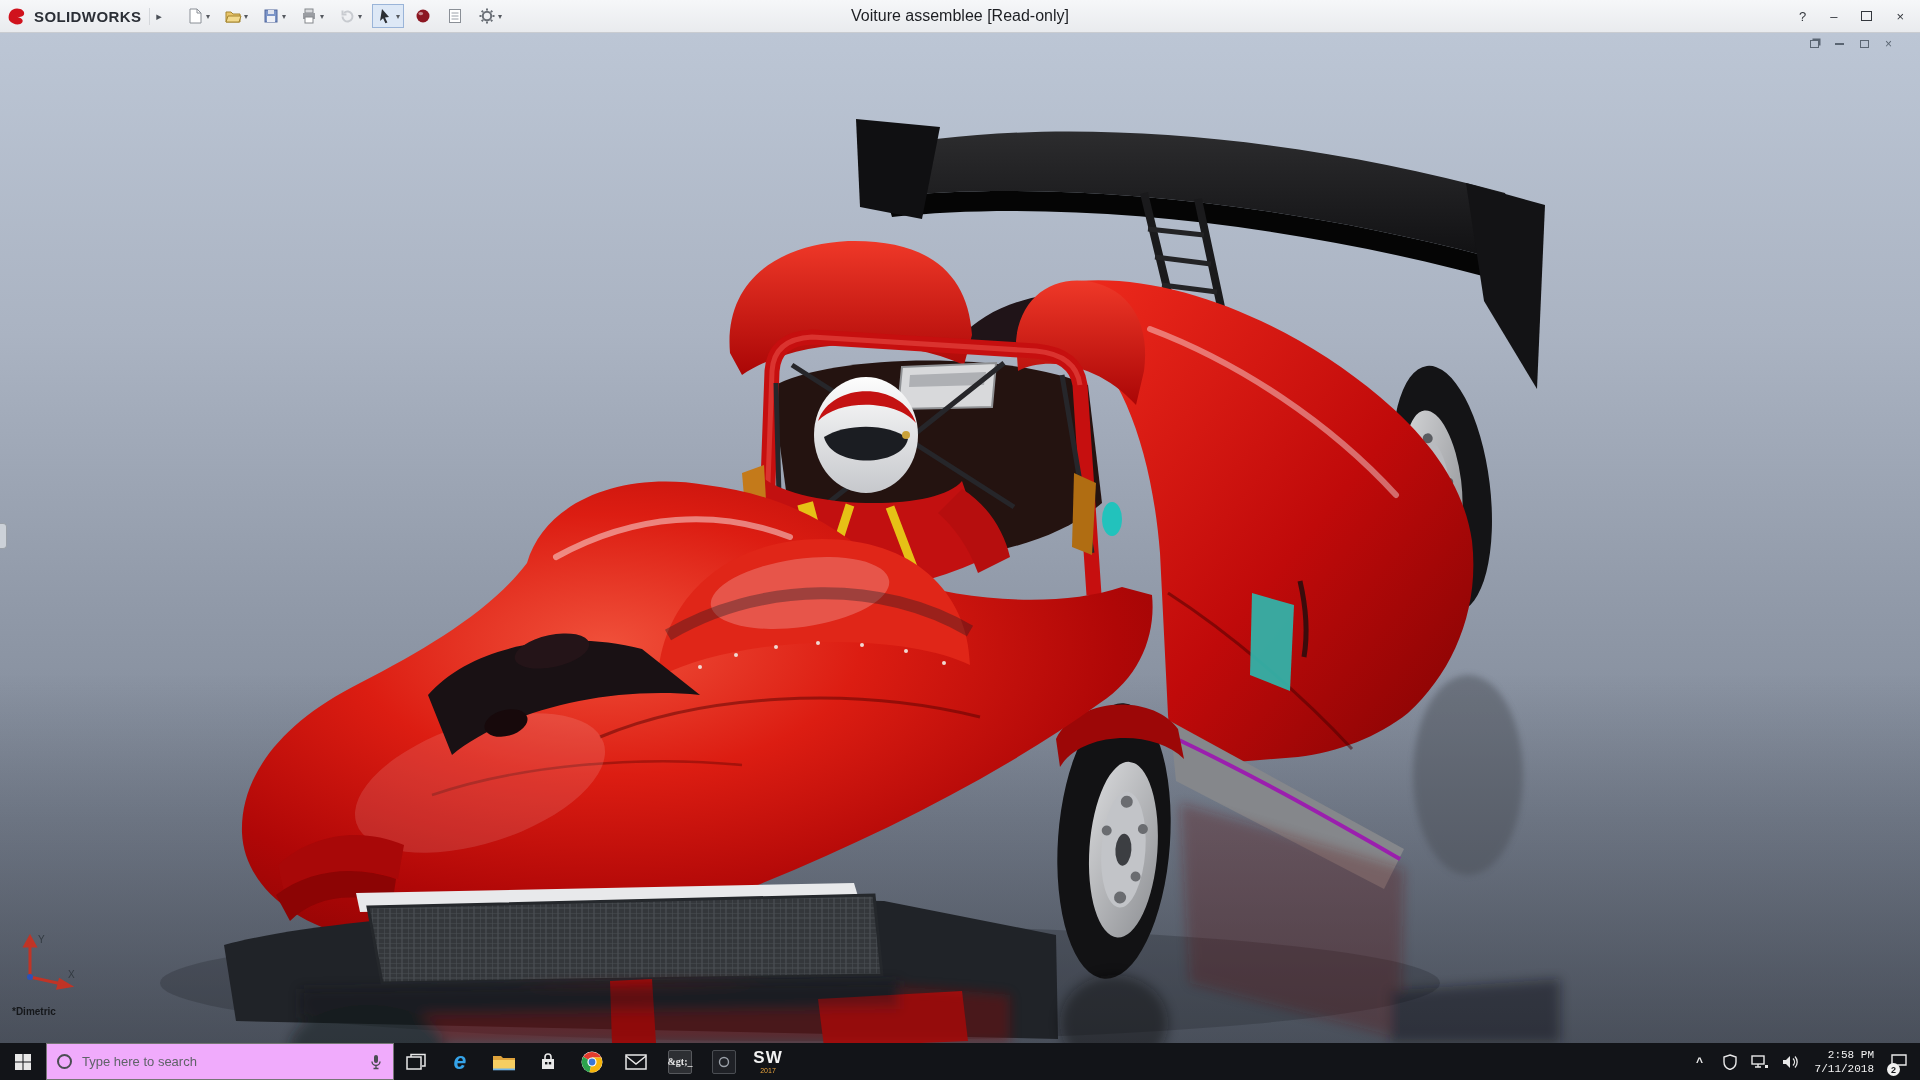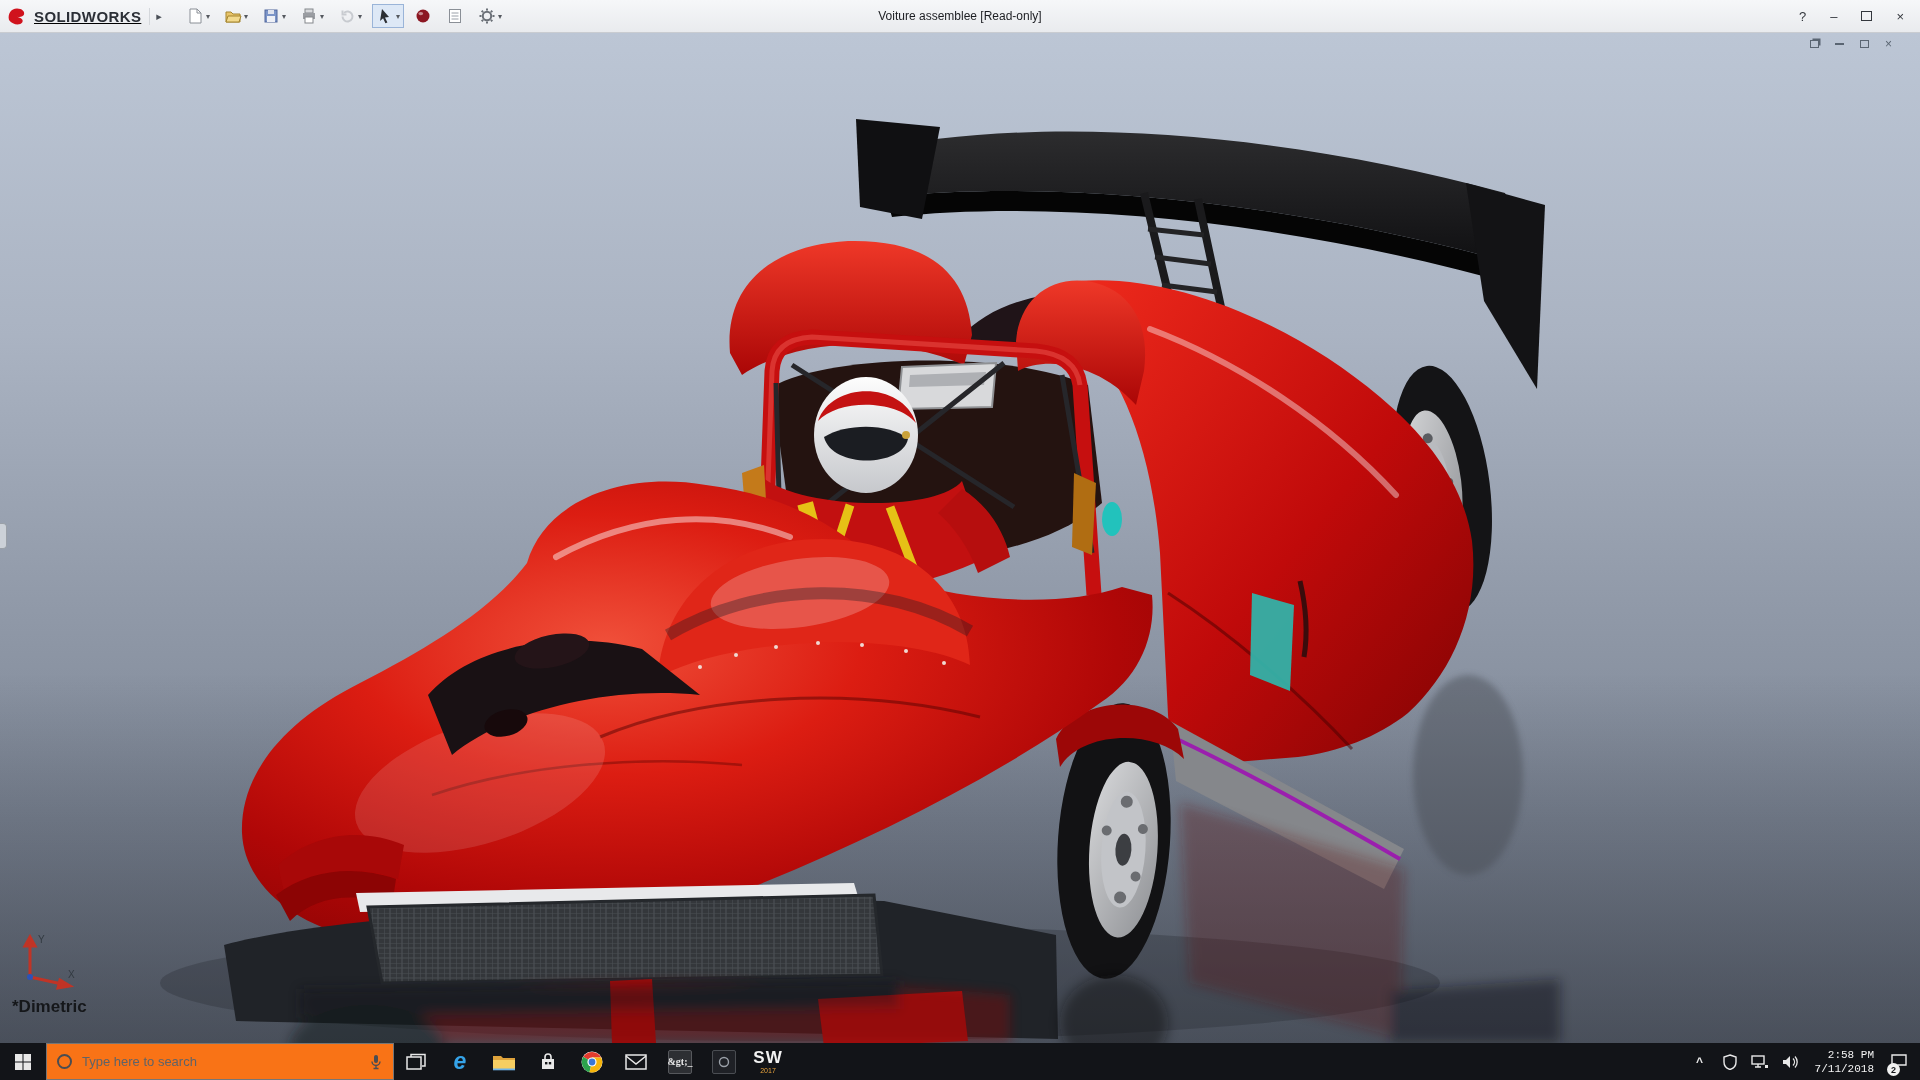--- a/index.html
+++ b/index.html
@@ -6,31 +6,31 @@
   html,body { width:1920px; height:1080px; overflow:hidden; font-family:"Liberation Sans", sans-serif; background:#000; }
 
   
   .titlebar{
     position:absolute; top:0; left:0; width:1920px; height:33px;
     background:linear-gradient(#f6f7f9,#e9ebee);
     border-bottom:1px solid #c9ccd1;
     display:flex; align-items:center; z-index:30;
   }
   .tb-left{ display:flex; align-items:center; padding-left:6px; gap:4px; }
-  .logo{ display:flex; align-items:center; gap:4px; padding-right:4px;text-decoration:underline; }
+  .logo{ display:flex; align-items:center; gap:4px; padding-right:4px; }
   .brand{ font-weight:700; font-size:15px; color:#2b2f36; letter-spacing:.4px; }
   .expand{ font-size:11px; color:#4a4f56; padding:2px 6px; border-left:1px solid #d4d7db; cursor:default; }
   .tools{ display:flex; align-items:center; gap:6px; margin-left:10px; }
   .tool{ display:flex; align-items:center; gap:2px; padding:2px 3px; background:transparent; border:1px solid transparent; cursor:default; }
   .tool .caret{ font-size:8px; color:#55595f; }
   .tool.pressed{ border:1px solid #9ab4d8; background:#dde8f6; }
   .tool.disabled svg{ opacity:.55; }
   .tb-title{
     position:absolute; left:50%; transform:translateX(-50%);
-    font-size:12px; color:#1c1e22; white-space:nowrap;text-align:right;
+    font-size:16px; color:#1c1e22; white-space:nowrap;text-align:right;
   }
   .tb-right{ margin-left:auto; display:flex; align-items:center; gap:24px; padding-right:16px; }
   .tb-right .wc{ font-size:13px; color:#33373d; cursor:default; line-height:1; }
   .wc-box{ width:11px; height:10px; border:1.5px solid #33373d; display:inline-block; }
 
   
   .viewport{
     position:absolute; top:33px; left:0; width:1920px; height:1010px;
     background:linear-gradient(180deg,#bcc6d5 0%, #aab3c2 30%, #929baa 55%, #7d8695 78%, #6e7684 100%);
     overflow:hidden;
@@ -42,31 +42,31 @@
   .doc-controls .dc{ color:#5a6572; font-size:12px; line-height:1; cursor:default; }
   .dc-dash{ width:9px; height:2px; background:#5a6572; display:inline-block; margin-bottom:1px; }
   .dc-box{ width:9px; height:8px; border:1.5px solid #5a6572; display:inline-block; }
   .dc-box2{ width:9px; height:8px; border:1.5px solid #5a6572; display:inline-block; box-shadow:2px -2px 0 -0.5px #5a6572; }
   .edge-handle{
     position:absolute; left:0; top:490px; width:7px; height:26px;
     background:#ccd1d8; border:1px solid #9aa0a8; border-left:none; border-radius:0 4px 4px 0; z-index:5;
   }
   .triad{ position:absolute; left:16px; bottom:52px; z-index:5; }
   .view-label{
-    position:absolute; left:12px; bottom:26px; font-size:17px; font-weight:700; color:#15171a; z-index:5;
+    position:absolute; left:12px; bottom:26px; font-size:10px; font-weight:700; color:#15171a; z-index:5;
   }
 
   
   .taskbar{
     position:absolute; bottom:0; left:0; width:1920px; height:37px;
     background:#121418; display:flex; align-items:stretch; z-index:40;
   }
   .tb-start{ width:46px; display:flex; align-items:center; justify-content:center; cursor:default; }
   .search{
-    width:348px; background:#f97316; border:1px solid #767676; display:flex; align-items:center;
+    width:348px; background:#f0abfc; border:1px solid #767676; display:flex; align-items:center;
     gap:10px; padding:4px 10px; margin:0;
   }
   .cortana-ring{ width:15px; height:15px; border:2px solid #4a4d52; border-radius:50%; flex:none; }
   .search input{
     flex:1; border:none; outline:none; font-size:13px; color:#333; background:transparent;
     font-family:"Liberation Sans", sans-serif;
   }
   .search input::placeholder{ color:#5f6368; opacity:1; }
   .tb-icons{ display:flex; align-items:center; }
   .tb-ic{ width:44px; height:37px; display:flex; align-items:center; justify-content:center; cursor:default; position:relative; }

